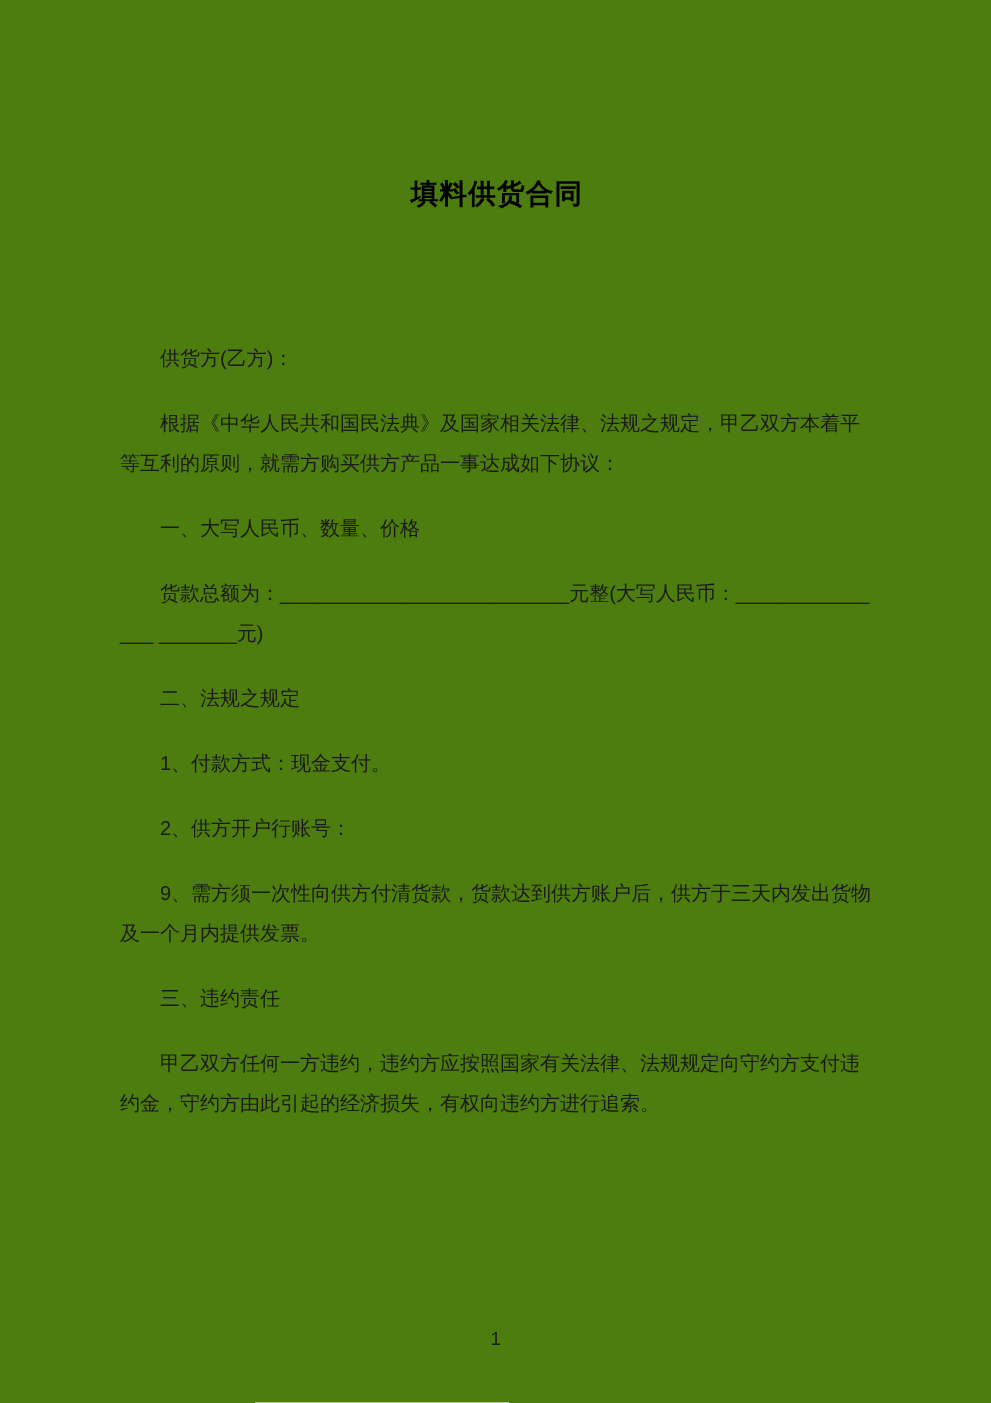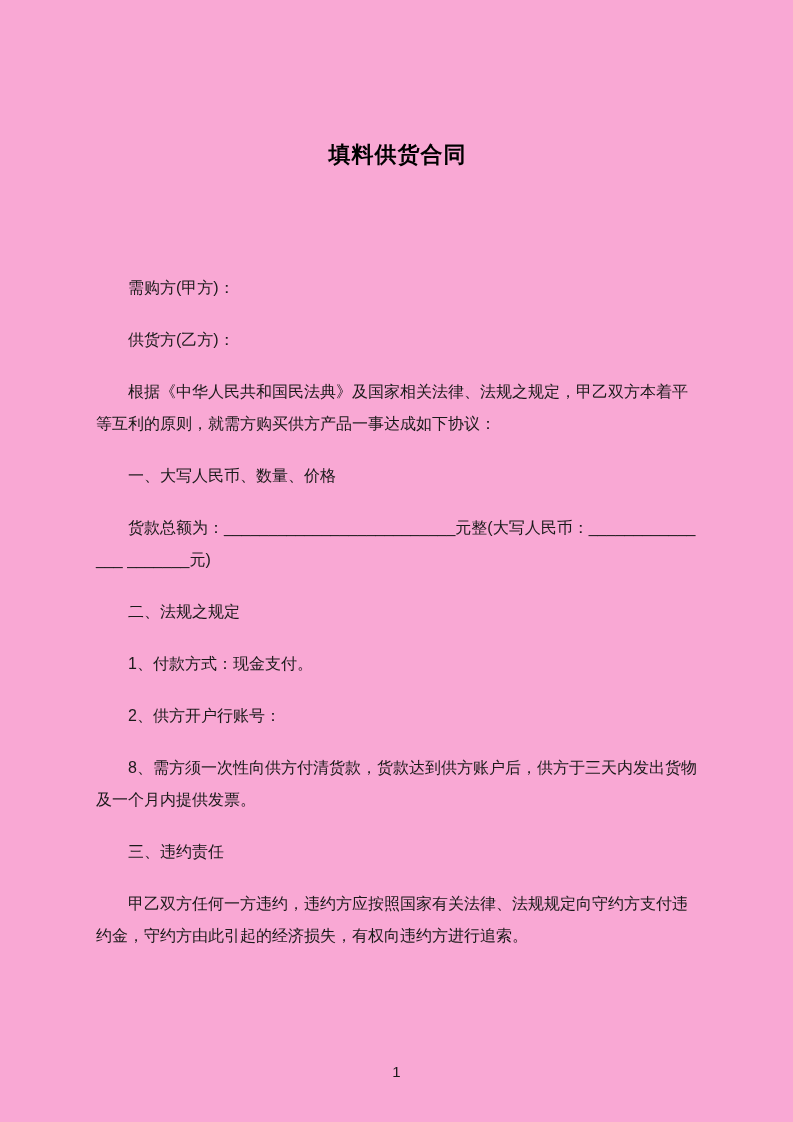--- a/index.html
+++ b/index.html
@@ -5,21 +5,21 @@
   html, body {
     margin: 0;
     padding: 0;
     background: #ffffff;
   }
   .page {
     position: relative;
     width: 793px;
     height: 1122px;
     margin: 0 auto;
-    background: #f9a8d4;
+    background: #4d7c0f;
     box-sizing: border-box;
     padding: 140px 94px 1px 96px;
     font-family: "Liberation Sans", sans-serif;
     color: #141414;
     overflow: hidden;
   }
   .doc-title {
     margin: 0 0 102px 0;
     text-align: center;
     font-size: 22px;
@@ -45,37 +45,36 @@
     color: #1a1a1a;
   }
 </style>
 </head>
 <body>
 
 <div class="page">
 
   <h1 class="doc-title">填料供货合同</h1>
 
-  <p class="para">需购方(甲方)：</p>
 
   <p class="para">供货方(乙方)：</p>
 
   <p class="para">根据《中华人民共和国民法典》及国家相关法律、法规之规定，甲乙双方本着平等互利的原则，就需方购买供方产品一事达成如下协议：</p>
 
   <p class="para">一、大写人民币、数量、价格</p>
 
   <p class="para">货款总额为：__________________________元整(大写人民币：_______________ _______元)</p>
 
   <p class="para">二、法规之规定</p>
 
   <p class="para">1、付款方式：现金支付。</p>
 
   <p class="para">2、供方开户行账号：</p>
 
-  <p class="para">8、需方须一次性向供方付清货款，货款达到供方账户后，供方于三天内发出货物及一个月内提供发票。</p>
+  <p class="para">9、需方须一次性向供方付清货款，货款达到供方账户后，供方于三天内发出货物及一个月内提供发票。</p>
 
   <p class="para">三、违约责任</p>
 
   <p class="para">甲乙双方任何一方违约，违约方应按照国家有关法律、法规规定向守约方支付违约金，守约方由此引起的经济损失，有权向违约方进行追索。</p>
 
 
   <div class="page-number">1</div>
 
 </div>
 

